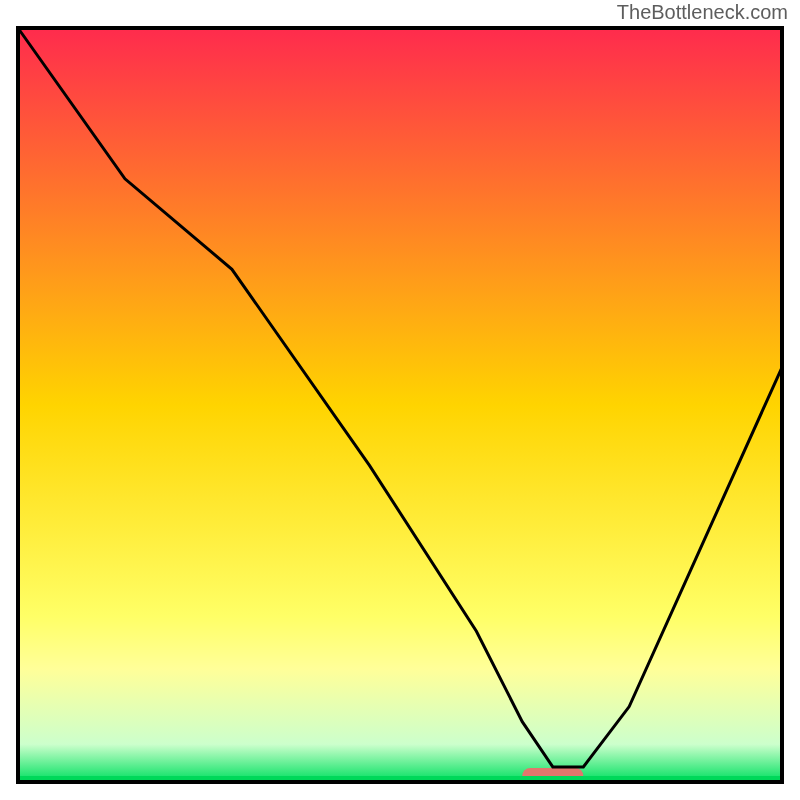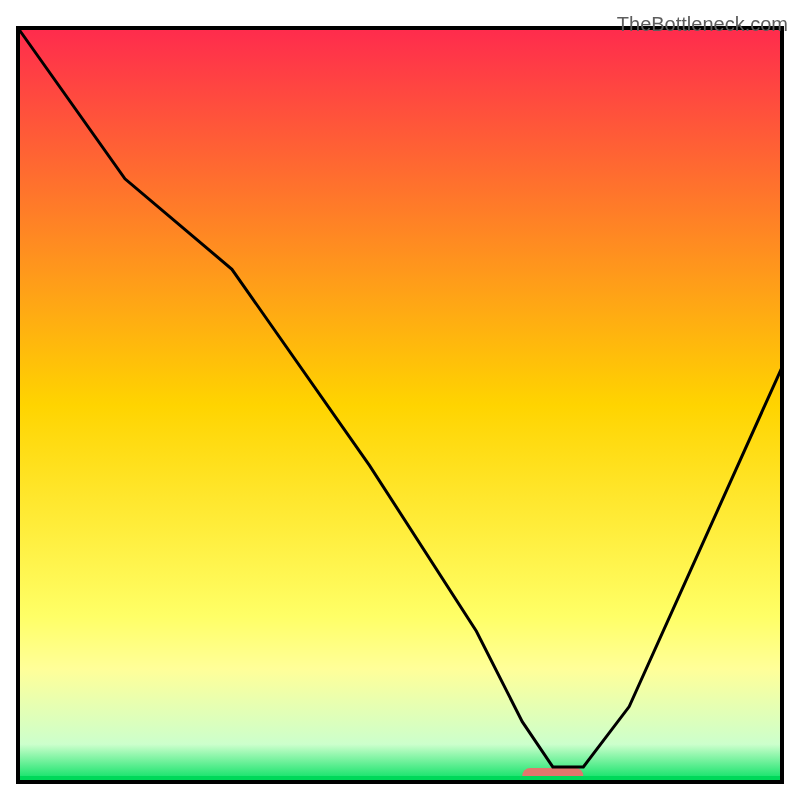--- a/index.html
+++ b/index.html
@@ -1,17 +1,17 @@
 <!DOCTYPE html>
 <html><head>
 <meta charset="utf-8">
 <style>
   html,body{margin:0;padding:0;width:800px;height:800px;background:#fff;}
   .wrap{position:relative;width:800px;height:800px;}
-  .brand{position:absolute;top:2px;right:12px;font:20px/1 Arial,Helvetica,sans-serif;color:#5d5d5d;margin-top:12px;}
+  .brand{position:absolute;top:2px;right:12px;font:20px/1 Arial,Helvetica,sans-serif;color:#5d5d5d;}
   svg{display:block;}
 </style>
 </head>
 <body>
 <div class="wrap">
 
 <span class="brand">TheBottleneck.com</span>
 
 <svg id="plot" width="800" height="800" viewBox="0 0 800 800">
       <defs>

